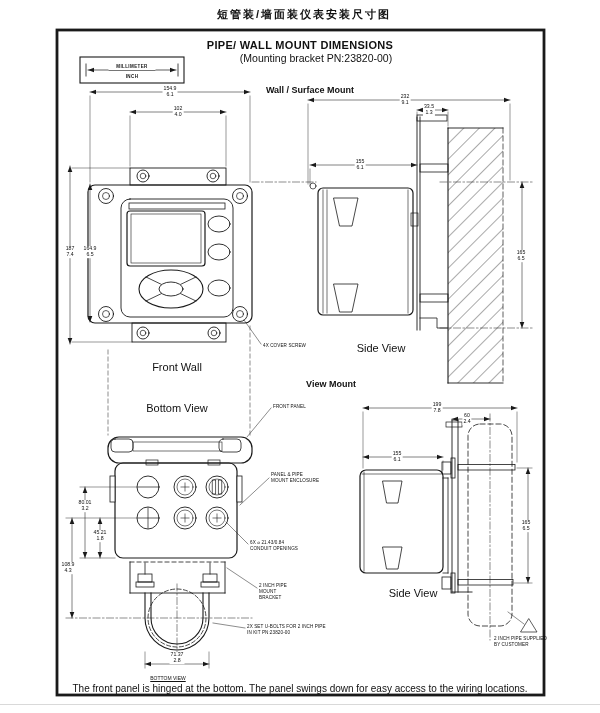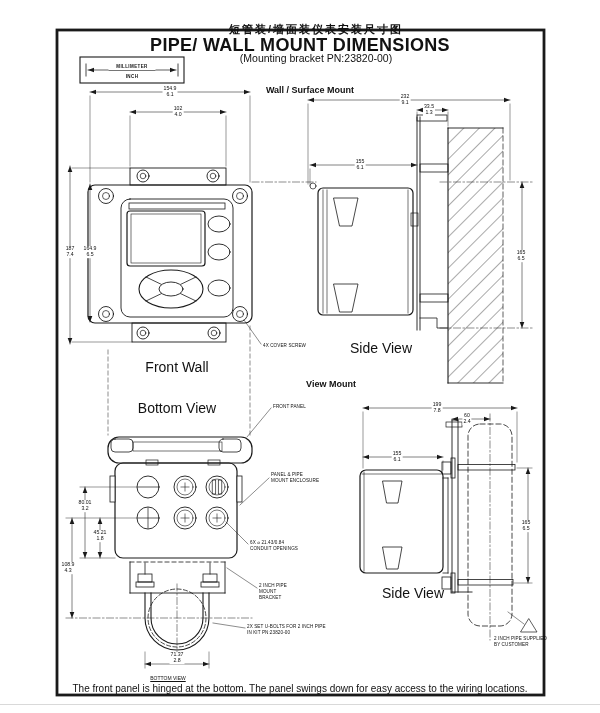--- a/index.html
+++ b/index.html
@@ -2,24 +2,24 @@
 <html><head>
 <meta charset="utf-8">
 <style>
   html,body{margin:0;padding:0;background:#fff;}
   body{font-family:"Liberation Sans",sans-serif;color:#111;}
   .page{position:relative;width:600px;height:713px;background:#fff;overflow:hidden;}
   svg.art{position:absolute;left:0;top:0;}
   .t{position:absolute;transform:translate(-50%,-50%);white-space:nowrap;}
   .blk{position:absolute;white-space:nowrap;}
   .h0{font-size:11px;font-weight:bold;letter-spacing:2px;}
-  .h1{font-size:18px;font-weight:bold;letter-spacing:.3px;}
+  .h1{font-size:11px;font-weight:bold;letter-spacing:.3px;}
   .h2{font-size:10.5px;}
   .sec{font-size:9px;font-weight:bold;}
-  .view{font-size:14px;}
+  .view{font-size:11px;}
   .tiny{font-size:4.6px;line-height:1.35;letter-spacing:.1px;}
   .lg{font-size:4.5px;font-weight:bold;letter-spacing:.4px;}
   .dim{position:absolute;transform:translate(-50%,-50%);display:flex;flex-direction:column;align-items:center;
        font-size:5.2px;line-height:1.12;background:#fff;padding:0 1px;}
   .bv{font-size:5px;text-decoration:underline;}
   .foot{font-size:10px;}
 </style>
 </head>
 <body>
 
@@ -242,21 +242,21 @@
         <line x1="452" y1="419" x2="490" y2="419" marker-start="url(#ah)" marker-end="url(#ah)"></line>
         <line x1="363" y1="457" x2="443" y2="457" marker-start="url(#ah)" marker-end="url(#ah)"></line>
         <line x1="443" y1="461" x2="443" y2="470" stroke-width="0.45"></line>
         <line x1="528" y1="468" x2="528" y2="583" marker-start="url(#ah)" marker-end="url(#ah)"></line>
         <line x1="517" y1="468" x2="532" y2="468" stroke-width="0.45"></line>
         <line x1="514" y1="583" x2="532" y2="583" stroke-width="0.45"></line>
       </g>
     </g>
   </svg>
 
-  <div class="t h0" style="left:316px;top:14px;margin-top:15px;">短管装/墙面装仪表安装尺寸图</div>
+  <div class="t h0" style="left:304px;top:14px;">短管装/墙面装仪表安装尺寸图</div>
   <div class="t h1" style="left:300px;top:45px;">PIPE/ WALL MOUNT DIMENSIONS</div>
   <div class="t h2" style="left:300px;top:58px;padding-left:32px;">(Mounting bracket PN:23820-00)</div>
 
   <div class="t lg" style="left:132px;top:66px;">MILLIMETER</div>
   <div class="t lg" style="left:132px;top:76px;">INCH</div>
 
   <div class="t sec" style="left:310px;top:90px;">Wall / Surface Mount</div>
   <div class="t sec" style="left:331px;top:384px;">View Mount</div>
 
   <div class="t view" style="left:177px;top:367px;">Front Wall</div>

